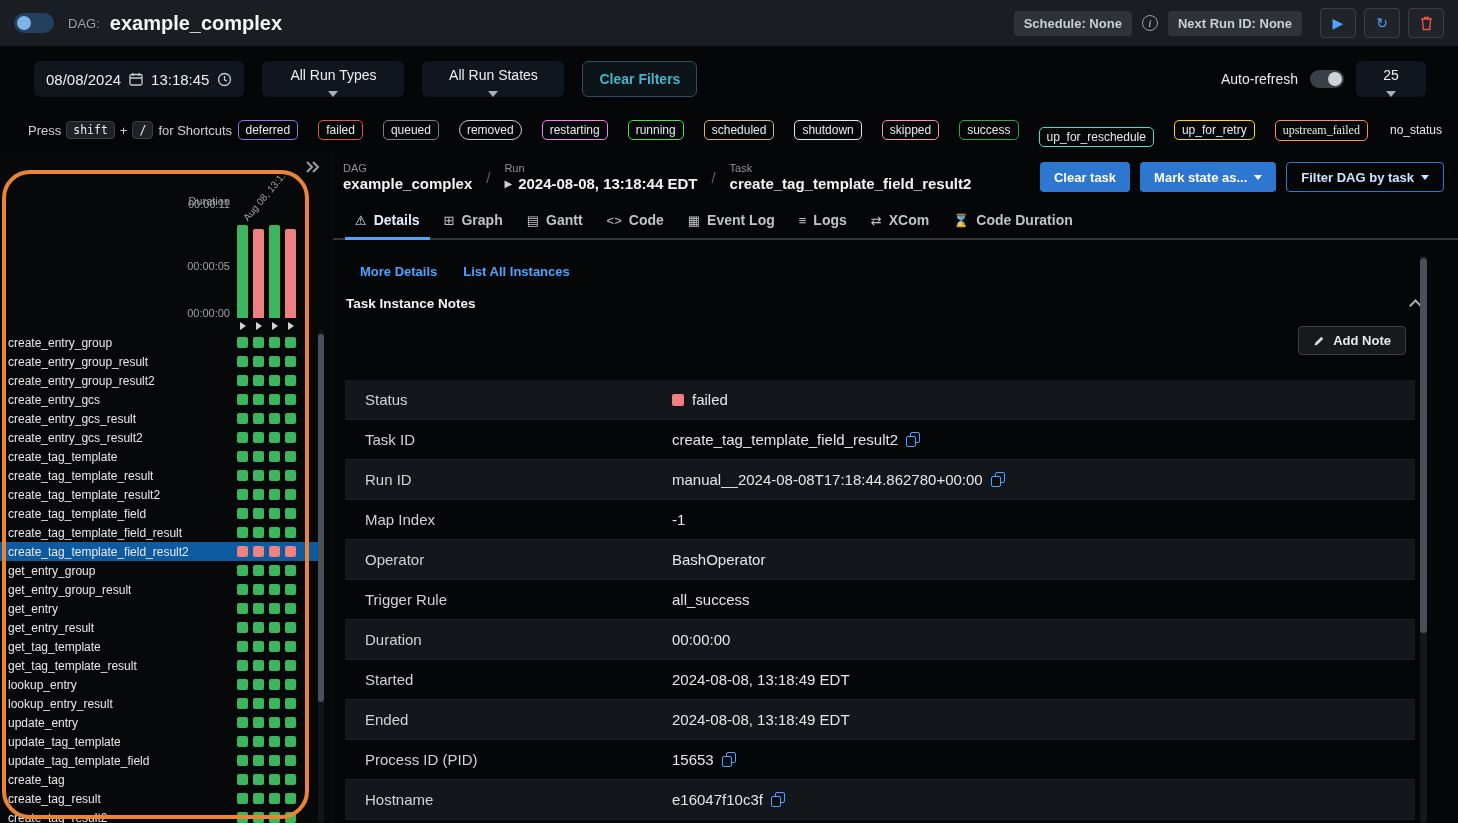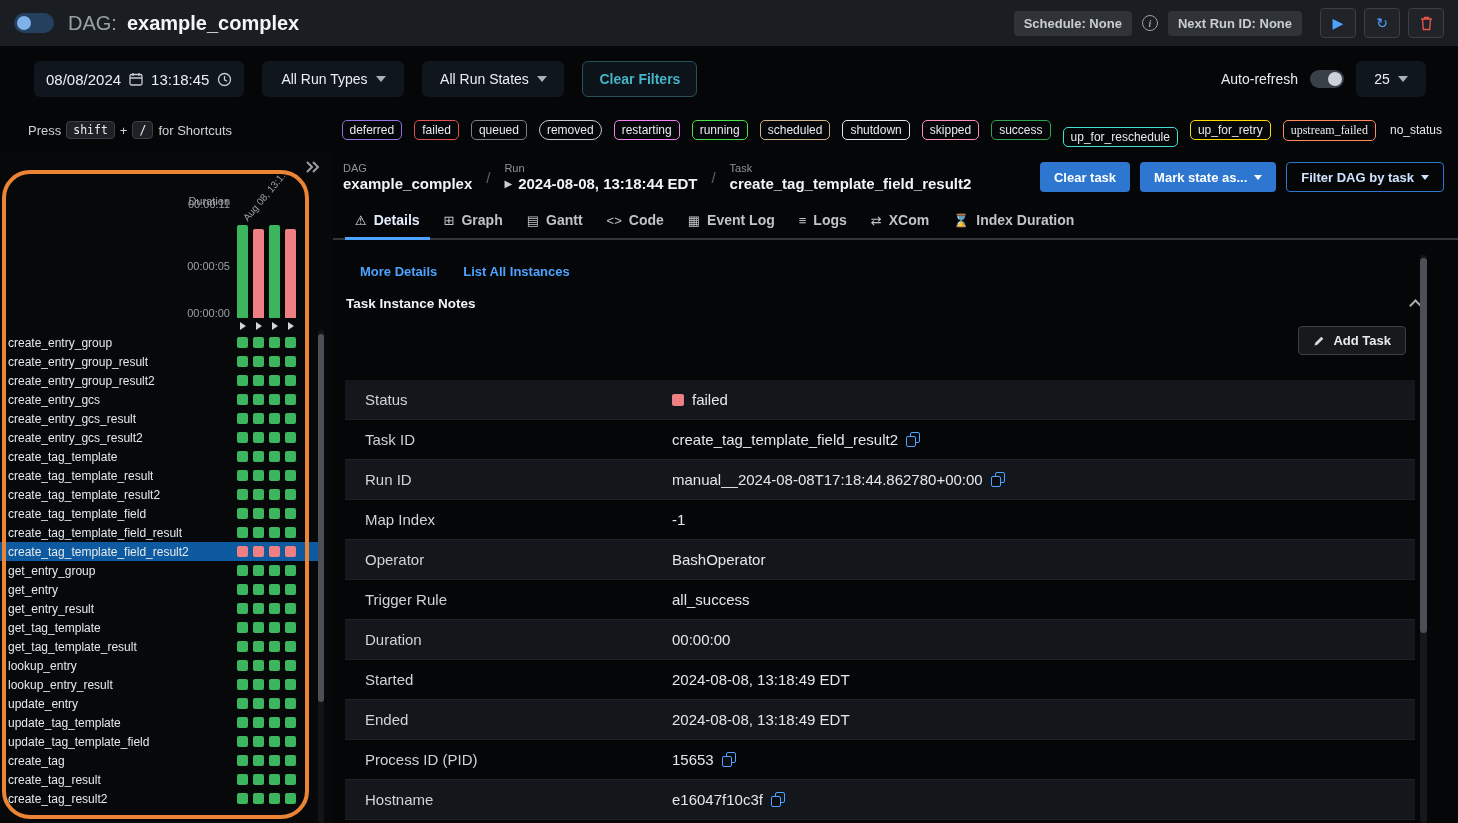--- a/index.html
+++ b/index.html
@@ -3,45 +3,45 @@
 <meta charset="utf-8">
 <style>
   *{margin:0;padding:0;box-sizing:border-box;}
   html,body{width:1458px;height:823px;background:#050607;font-family:"Liberation Sans","DejaVu Sans",sans-serif;color:#e8eaed;overflow:hidden;}
   .screen{position:relative;width:1458px;height:823px;background:#050607;overflow:hidden;}
 
   
   .topbar{position:absolute;top:0;left:0;right:0;height:46px;background:#1a1d22;display:flex;align-items:center;padding:0 14px;gap:10px;}
   .toggle{width:40px;height:20px;border-radius:10px;background:#23405e;position:relative;flex:0 0 auto;cursor:pointer;}
   .toggle .knob{position:absolute;left:3px;top:3px;width:14px;height:14px;border-radius:50%;background:#7fb2e8;}
-  .dag-prefix{color:#9aa0a6;font-size:20px;margin-left:4px;}
+  .dag-prefix{color:#9aa0a6;font-size:13px;margin-left:4px;}
   .dag-name{color:#f3f5f7;font-size:20px;font-weight:bold;}
   .spacer{flex:1;}
   .hbadge{background:#2f3338;color:#c9ced3;font-size:13px;font-weight:bold;padding:5px 10px;border-radius:4px;white-space:nowrap;}
   .info{width:16px;height:16px;border:1.5px solid #9aa0a6;border-radius:50%;color:#9aa0a6;font-size:10px;font-style:italic;font-weight:bold;display:flex;align-items:center;justify-content:center;font-family:"Liberation Serif",serif;cursor:pointer;}
   .iconbtns{display:flex;gap:8px;margin-left:8px;}
   .iconbtn{width:36px;height:30px;background:#202428;border:1px solid #3a3f45;border-radius:4px;display:flex;align-items:center;justify-content:center;cursor:pointer;color:#4da3ff;font-size:13px;padding:0;}
   .iconbtn .glyph{color:#4da3ff;font-size:14px;line-height:1;}
 
   
   .filterbar{position:absolute;top:46px;left:0;right:0;height:66px;display:flex;align-items:center;padding:0 32px 0 34px;gap:18px;}
   .control{height:36px;background:#10161d;border-radius:6px;display:flex;align-items:center;padding:0 12px;font-size:15px;color:#eceff1;gap:8px;cursor:pointer;}
-  .select{width:142px;font-size:14px;justify-content:center;}
+  .select{width:142px;font-size:14px;justify-content:flex-end;flex-direction:column;}
   .select.small{width:70px;}
   .chev{width:0;height:0;border-left:5px solid transparent;border-right:5px solid transparent;border-top:6px solid #aab0b6;}
   .clear-filters{height:36px;background:#0c1319;border:1px solid #2c4f5b;border-radius:6px;color:#45b4c8;font-weight:bold;font-size:14px;display:flex;align-items:center;padding:0 16px;cursor:default;}
   .autorefresh{margin-left:auto;display:flex;align-items:center;gap:12px;font-size:14px;color:#e8eaed;}
   .toggle2{width:34px;height:18px;border-radius:9px;background:#3a4047;position:relative;cursor:pointer;}
   .toggle2 .knob{position:absolute;right:2px;top:2px;width:14px;height:14px;border-radius:50%;background:#cdd2d8;}
 
   
   .hintrow{position:absolute;top:112px;left:0;right:0;height:36px;display:flex;align-items:center;padding:0 14px 0 28px;}
   .hint{font-size:13px;color:#cfd3d7;display:flex;align-items:center;gap:5px;white-space:nowrap;}
   kbd{background:#1e2227;border:1px solid #3a3f45;border-radius:4px;padding:1px 6px;font-family:"DejaVu Sans Mono",monospace;font-size:11.5px;color:#e8eaed;}
-  .legend{margin-left:auto;display:flex;gap:12px;align-items:center;}
+  .legend{margin-left:auto;display:flex;gap:20px;align-items:center;}
   .legend-badge{border:1px solid #888;border-radius:5px;padding:2px 7px;font-size:12px;color:#e8eaed;white-space:nowrap;cursor:pointer;}
   .legend-badge.nob{border:none;padding:2px 2px;cursor:default;}
 
   
   .gridpanel{position:absolute;top:152px;left:0;width:333px;bottom:0;background:#070809;overflow:hidden;}
   .collapse-icon{position:absolute;top:8px;right:12px;cursor:pointer;}
   .axis-text{position:absolute;right:103px;font-size:11px;color:#9aa0a6;text-align:right;}
   .run-label{position:absolute;left:245px;top:62px;font-size:10px;color:#9aa0a6;transform:rotate(-50deg);transform-origin:left center;white-space:nowrap;}
   .bars{position:absolute;left:237px;top:73px;height:93px;display:flex;gap:5px;align-items:flex-end;}
   .bar{width:11px;border-radius:2px 2px 0 0;}
@@ -324,20 +324,29 @@
         <div class="trow">
           <span class="tname">get_entry_group</span>
           <span class="squares">
             <span class="sq" style="background: rgb(60, 181, 95);"></span>
             <span class="sq" style="background: rgb(60, 181, 95);"></span>
             <span class="sq" style="background: rgb(60, 181, 95);"></span>
             <span class="sq" style="background: rgb(60, 181, 95);"></span>
           </span>
         </div>
         <div class="trow">
+          <span class="tname">get_entry_group_result</span>
+          <span class="squares">
+            <span class="sq" style="background: rgb(60, 181, 95);"></span>
+            <span class="sq" style="background: rgb(60, 181, 95);"></span>
+            <span class="sq" style="background: rgb(60, 181, 95);"></span>
+            <span class="sq" style="background: rgb(60, 181, 95);"></span>
+          </span>
+        </div>
+        <div class="trow">
           <span class="tname">get_entry</span>
           <span class="squares">
             <span class="sq" style="background: rgb(60, 181, 95);"></span>
             <span class="sq" style="background: rgb(60, 181, 95);"></span>
             <span class="sq" style="background: rgb(60, 181, 95);"></span>
             <span class="sq" style="background: rgb(60, 181, 95);"></span>
           </span>
         </div>
         <div class="trow">
           <span class="tname">get_entry_result</span>
@@ -501,37 +510,37 @@
         <div class="tab">
           <span class="ticon">≡</span>
           <span>Logs</span>
         </div>
         <div class="tab">
           <span class="ticon">⇄</span>
           <span>XCom</span>
         </div>
         <div class="tab">
           <span class="ticon">⌛</span>
-          <span>Index Duration</span>
+          <span>Code Duration</span>
         </div>
       </div>
 
     <div class="links">
       <span class="link">More Details</span>
       <span class="link">List All Instances</span>
     </div>
 
     <div class="notes-title">Task Instance Notes</div>
     <span class="notes-collapse"></span>
 
     <button class="add-note">
       <svg width="12" height="12" viewBox="0 0 12 12">
           <path d="M1.5 10.5l.8-2.8 6-6 2 2-6 6-2.8.8z" fill="#d7dbdf"></path>
         </svg>
-      <span>Add Task</span>
+      <span>Add Note</span>
     </button>
 
     <div class="detail-table">
         <div class="drow">
           <div class="dlabel">Status</div>
           <div class="dvalue">
             <span class="swatch" style="background: rgb(238, 127, 131);"></span>
             <span>failed</span>
           </div>
         </div>

